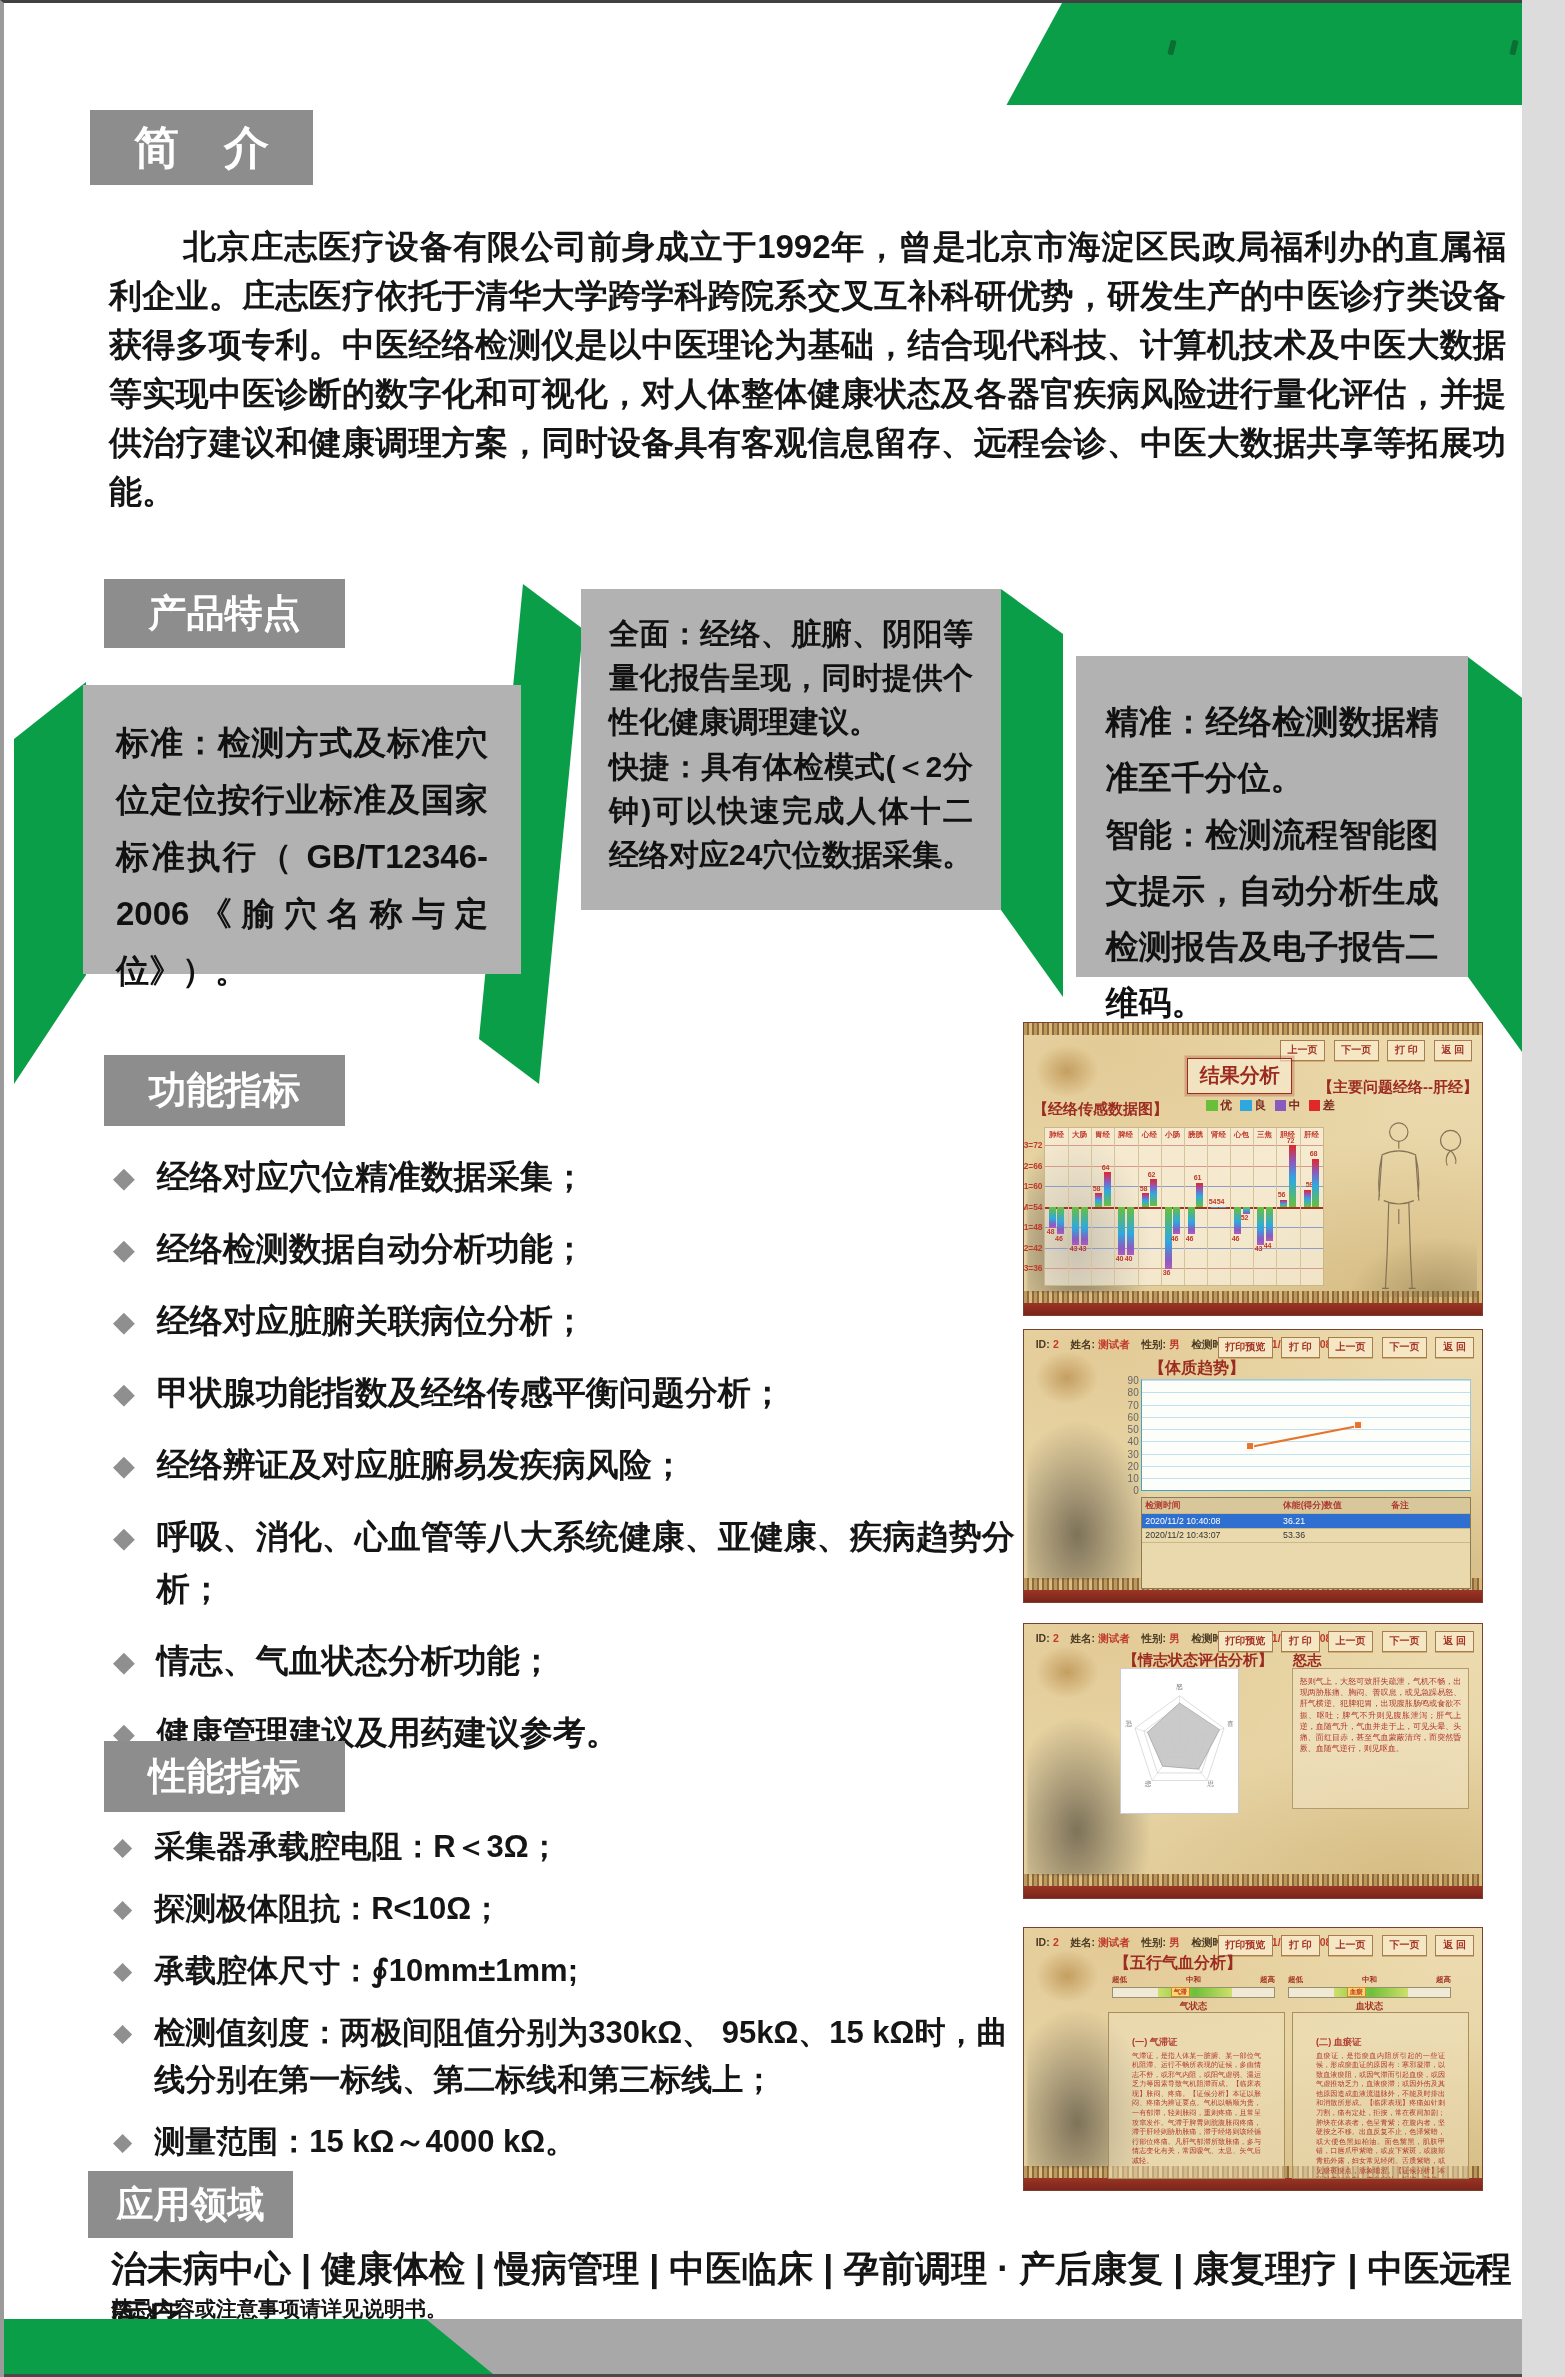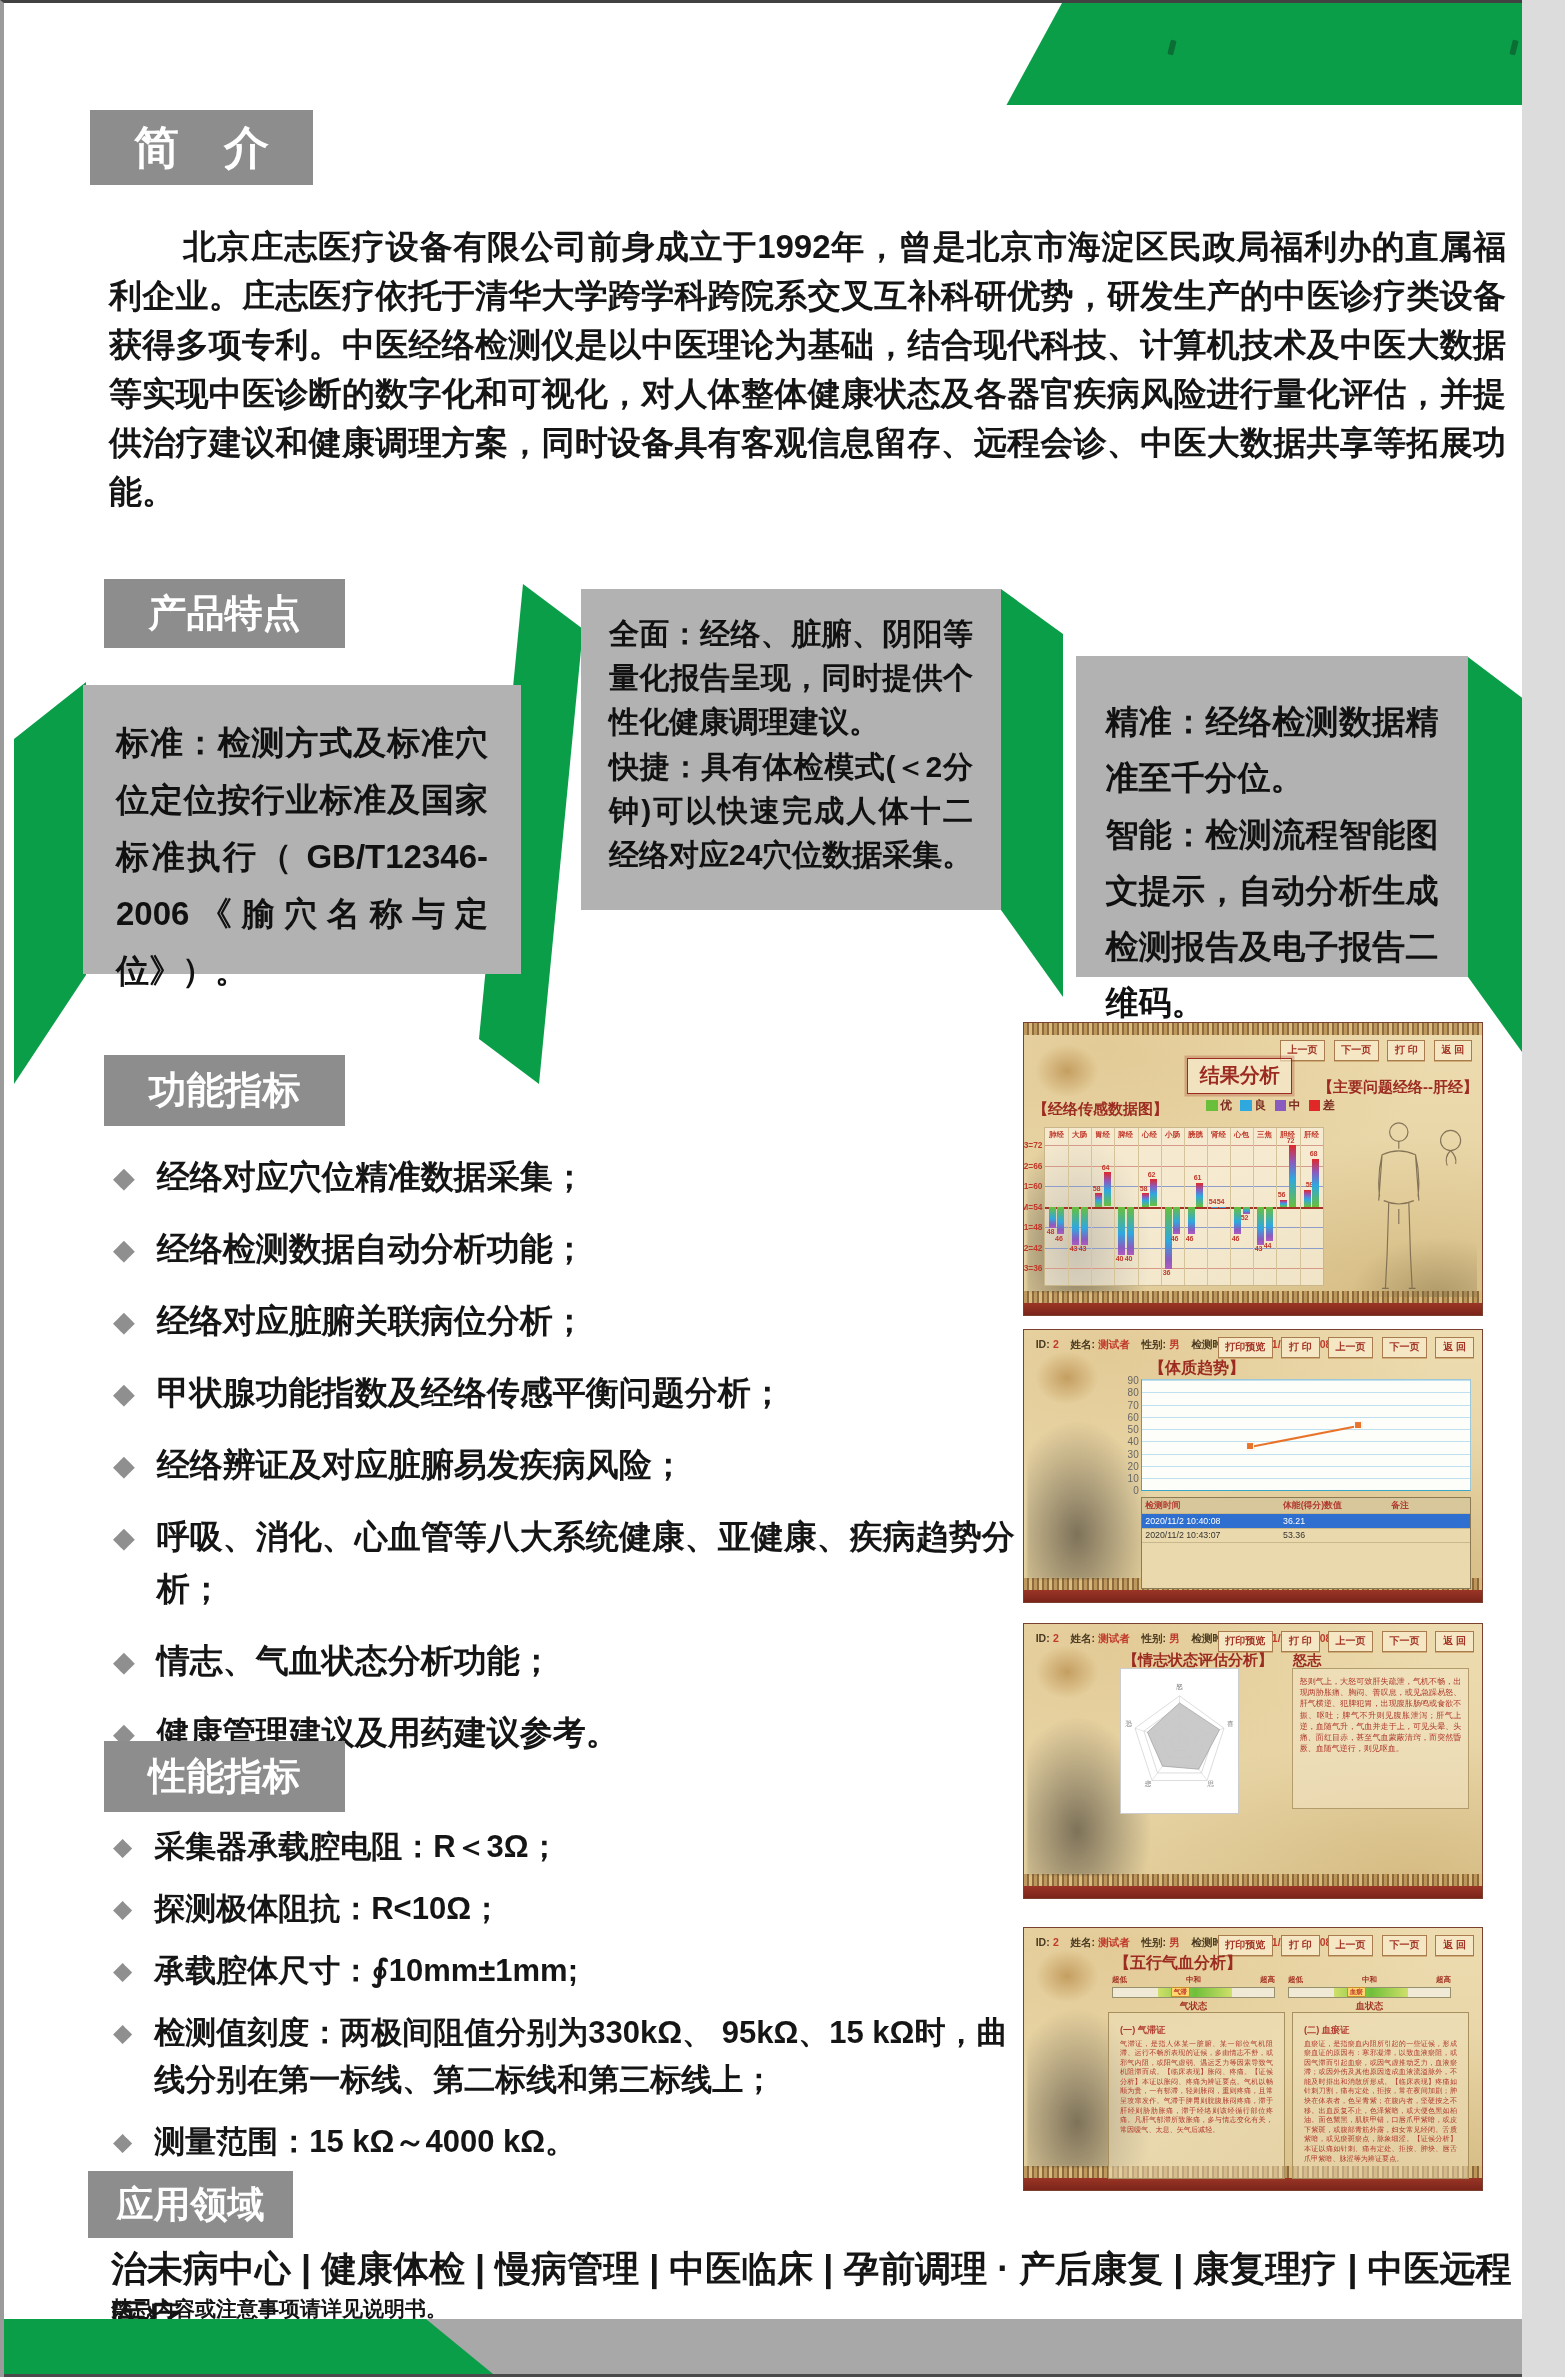--- a/index.html
+++ b/index.html
@@ -88,21 +88,21 @@
               font-size:8px;line-height:11.3px;color:#b03a2e;text-align:justify;overflow:hidden;}
   
   .gauge{position:absolute;width:163px;}
   .glabels{display:flex;justify-content:space-between;font-size:7.5px;color:#a33426;font-weight:bold;}
   .gbar{position:relative;height:9.2px;border:0.8px solid #97906f;background:#efe9d6;margin-top:1.7px;}
   .gseg{position:absolute;top:0;height:100%;background:linear-gradient(90deg,#cfe06a,#6fbf3a,#cfe06a);}
   .gmark{position:absolute;top:-0.8px;font-size:6.7px;color:#c0392b;font-weight:bold;background:#ffd76e;
          border:0.8px solid #c98f2a;padding:0 1.7px;line-height:8.4px;}
   .gcap{text-align:center;font-size:9.2px;color:#a33426;font-weight:bold;margin-top:2.5px;}
   .p4box{position:absolute;width:177px;height:167px;border:0.8px solid #a8905e;background:rgba(240,226,190,.5);
-         padding:11px;box-sizing:border-box;color:#b03a2e;overflow:hidden;}
+         padding:23px;box-sizing:border-box;color:#b03a2e;overflow:hidden;}
   .p4box h4{margin:0 0 2.5px 0;font-size:9.2px;}
   .p4box .bd{font-size:7.1px;line-height:9.6px;text-align:justify;}
   svg text{font-family:"Liberation Sans","DejaVu Sans",sans-serif;}
 </style>
 </head>
 <body>
 
 <div id="page">
 
   <div class="green" style="left:995px;top:0;width:570px;height:102px;clip-path:polygon(63px 0,570px 0,570px 102px,7.5px 102px);"></div>

